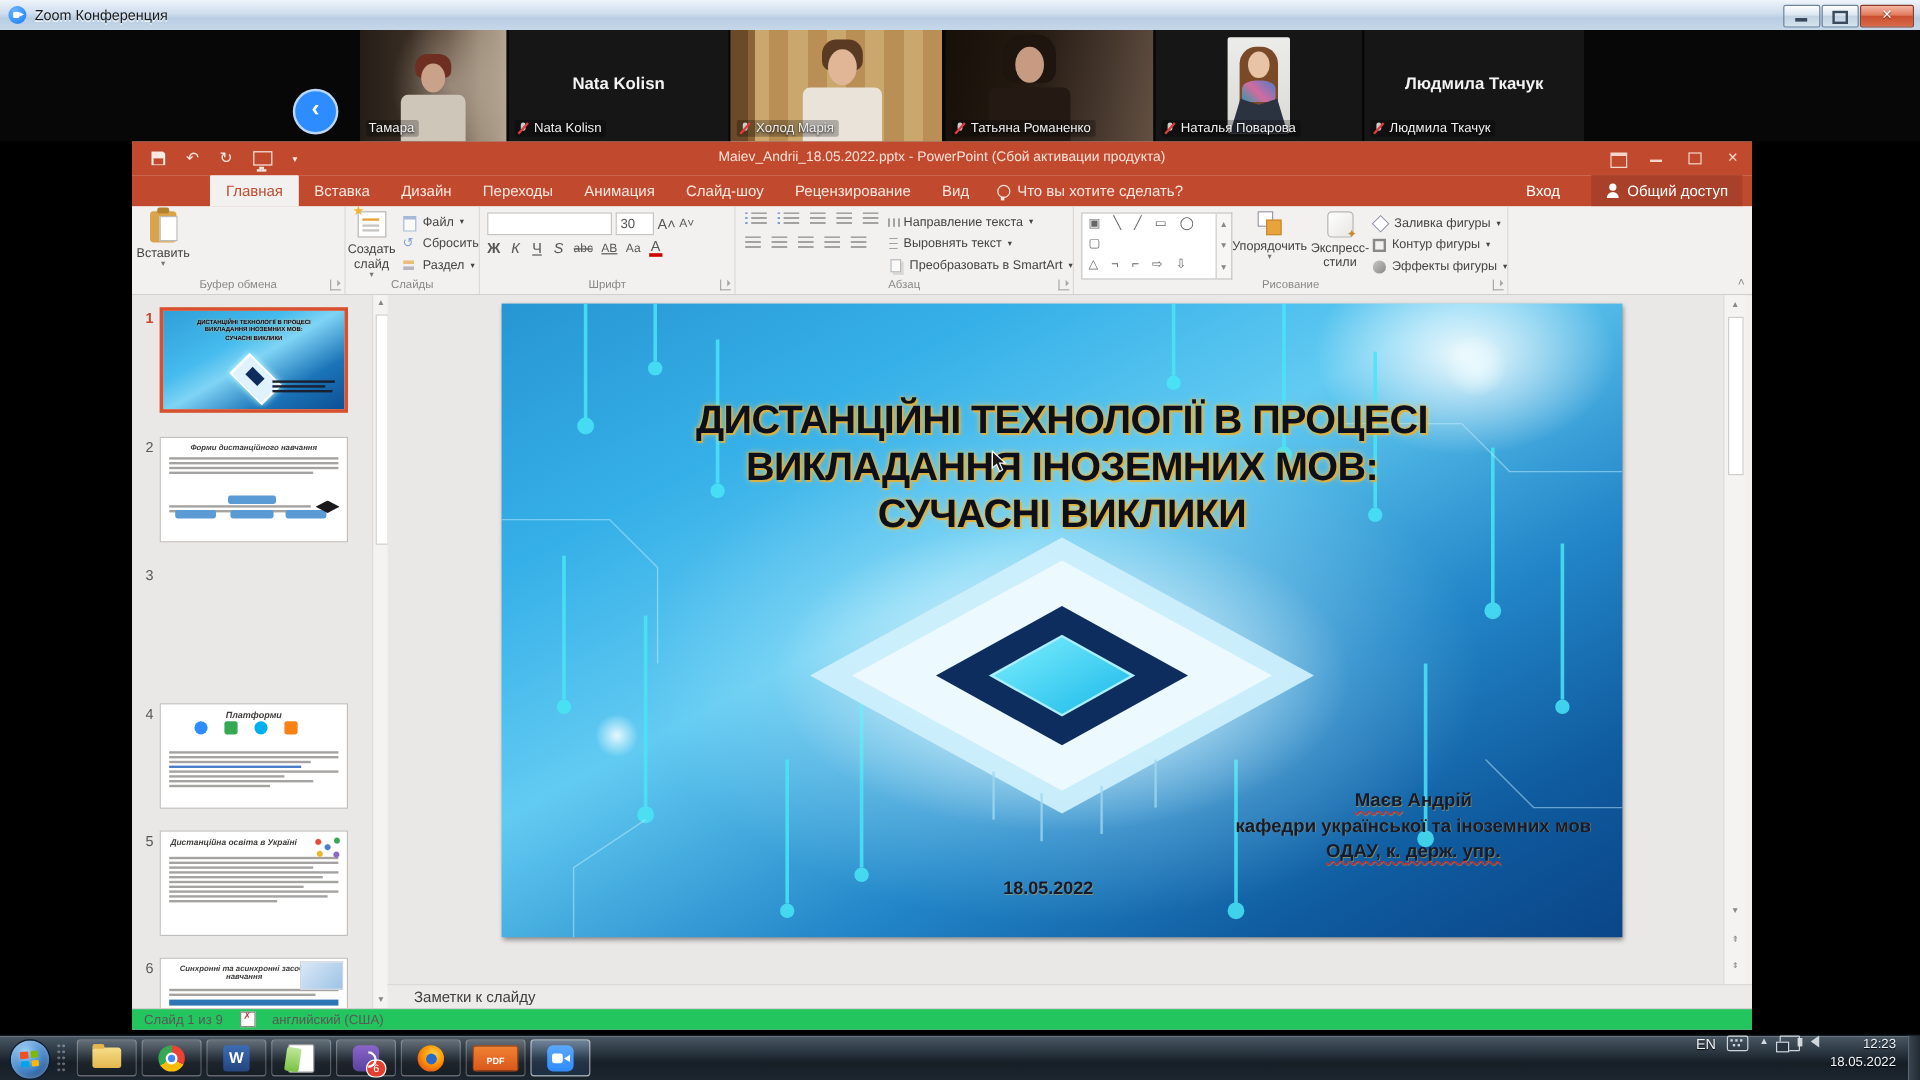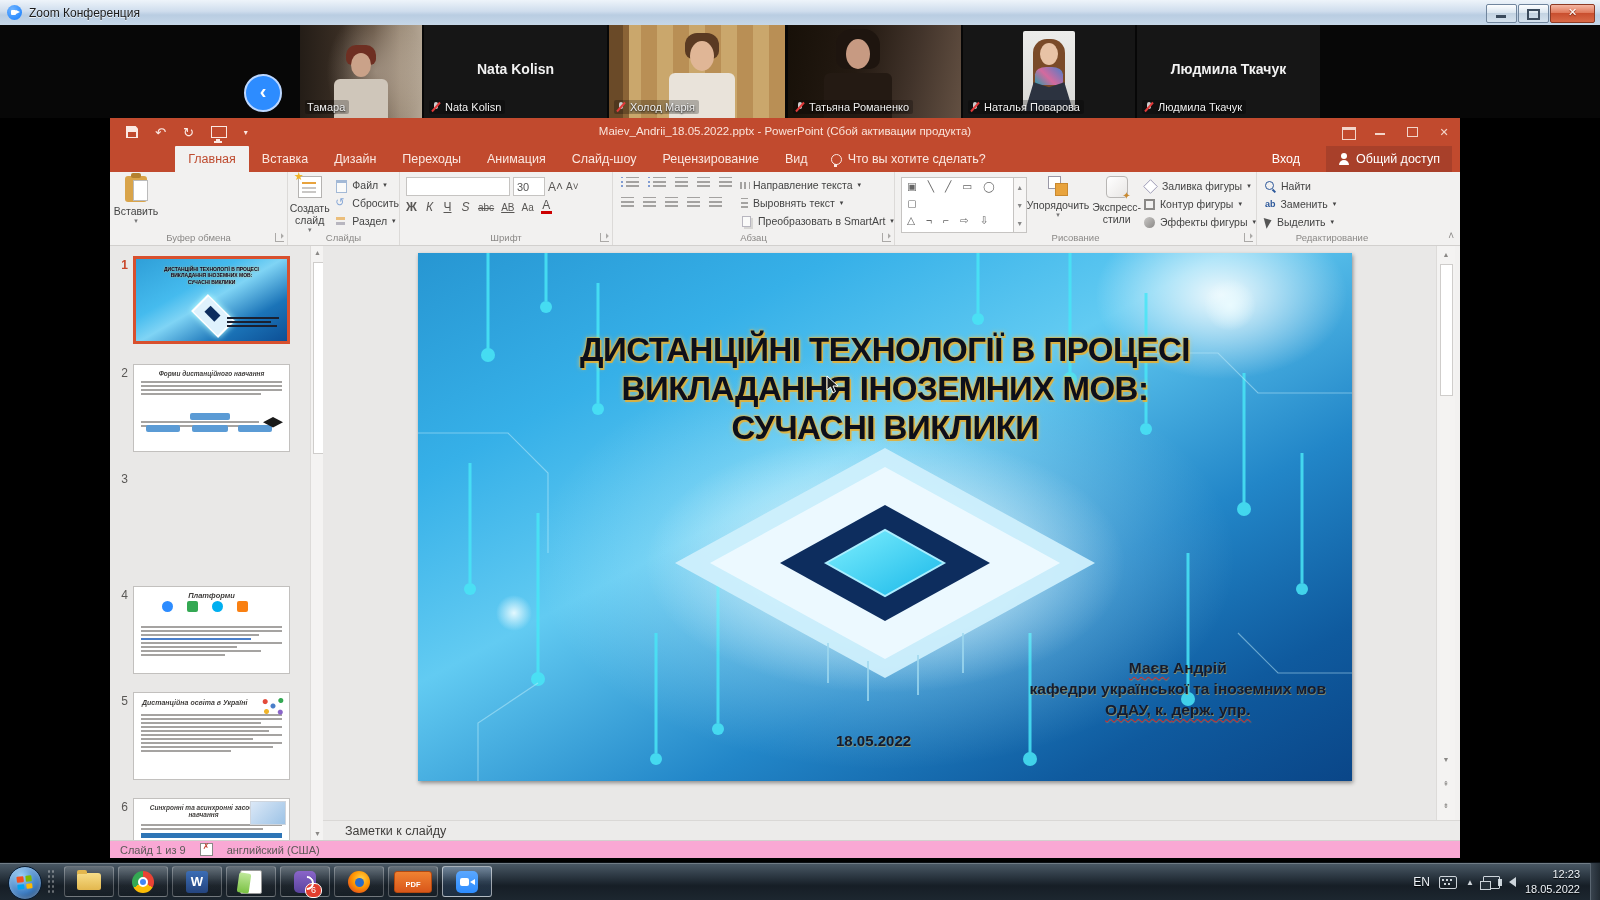--- a/index.html
+++ b/index.html
@@ -166,21 +166,21 @@
     color:#0d0f1a;line-height:1.18;letter-spacing:-.5px;
     text-shadow:1.5px 1.5px 0 rgba(225,175,55,.9),-1px -1px 0 rgba(225,175,55,.55),0 0 5px rgba(250,205,90,.85);}
   .slide-author{position:absolute;right:26px;bottom:60px;text-align:center;font-size:15.5px;font-weight:600;
     color:#141b2e;line-height:1.35;text-shadow:.6px .6px 0 rgba(220,170,60,.55);}
   .wavy{text-decoration:underline;text-decoration-style:wavy;text-decoration-color:#e02020;text-decoration-thickness:1px;text-underline-offset:2.5px;}
   .slide-date{position:absolute;left:418px;bottom:32px;font-size:15px;font-weight:600;color:#141b2e;text-shadow:.6px .6px 0 rgba(220,170,60,.5);}
 
   
   .notesbar{left:213px;top:702px;width:1137px;height:20px;background:#ECEBEA;border-top:1px solid #DAD8D6;box-sizing:border-box;}
   .notesbar span{display:inline-block;margin:3px 0 0 22px;font-size:12.5px;color:#3f3d3b;}
-  .statusbar{left:0;top:722px;width:1350px;height:18px;background:#f9a8d4;border-top:1px solid #D2D0CE;box-sizing:border-box;
+  .statusbar{left:0;top:722px;width:1350px;height:18px;background:#22c55e;border-top:1px solid #D2D0CE;box-sizing:border-box;
     font-size:11px;color:#5a5856;display:flex;align-items:center;}
   .statusbar .lft{display:flex;align-items:center;gap:14px;padding-left:10px;}
   .spellic{width:11px;height:11px;border:1px solid #8a8886;background:#fff;position:relative;}
   .spellic::after{content:"✗";position:absolute;left:2px;top:-2px;font-size:8px;color:#c03a2a;}
   .statusbar .rgt{position:absolute;right:6px;display:flex;align-items:center;gap:12px;}
   .vic{width:13px;height:11px;border:1px solid #8a8886;position:relative;background:#fff;}
   .vic.active{outline:2px solid #cfcdcb;background:#e2e0de;}
   .vic.norm::after{content:"";position:absolute;left:1px;top:1px;width:4px;height:7px;background:#b5b3b1;}
   .vic.sorter{background:repeating-linear-gradient(90deg,#b5b3b1 0 3px,#fff 3px 5px);}
   .vic.read::after{content:"";position:absolute;left:5.5px;top:0;width:1px;height:9px;background:#b5b3b1;}
@@ -217,21 +217,21 @@
   .i-viber{width:22px;height:22px;border-radius:5px;background:linear-gradient(#8a65c9,#59439e);position:relative;}
   .i-viber::after{content:"";position:absolute;left:6px;top:5px;width:10px;height:10px;border:2.5px solid #fff;border-radius:50%;border-left-color:transparent;border-bottom-color:transparent;transform:rotate(45deg);}
   .badge{position:absolute;right:-6px;bottom:-5px;min-width:13px;height:13px;border-radius:7px;background:#e33e2e;border:1px solid #fff;
     color:#fff;font-size:9px;line-height:13px;text-align:center;padding:0 1px;}
   .i-ff{width:22px;height:22px;border-radius:50%;background:radial-gradient(circle at 60% 35%,#ffd24a,#ff9500 45%,#e3551c 80%);position:relative;}
   .i-ff::after{content:"";position:absolute;left:7px;top:7px;width:9px;height:9px;border-radius:50%;background:#2a6bc9;}
   .i-pdf{width:38px;height:22px;border-radius:3px;background:linear-gradient(#f08232,#d9571a);color:#fff;font-weight:bold;font-size:7.5px;text-align:center;line-height:25px;border:1px solid #b5490f;box-sizing:border-box;}
   .i-zoom{width:22px;height:22px;border-radius:5px;background:linear-gradient(#5aa7ff,#2d8cff);position:relative;}
   .i-zoom::before{content:"";position:absolute;left:4px;top:7px;width:9px;height:8px;background:#fff;border-radius:2px;}
   .i-zoom::after{content:"";position:absolute;right:3px;top:8px;border-right:5px solid #fff;border-top:3px solid transparent;border-bottom:3px solid transparent;}
-  .tray{position:absolute;right:12px;top:0;height:38px;display:flex;align-items:center;gap:9px;color:#eef3f8;}
+  .tray{position:absolute;right:12px;top:0;height:38px;display:flex;align-items:flex-start;gap:9px;color:#eef3f8;}
   .tray .txt{font-size:12px;text-shadow:0 1px 1px #000;}
   .kbic{width:16px;height:11px;border:1px solid #dfe6ec;border-radius:2px;position:relative;opacity:.9;}
   .kbic::after{content:"";position:absolute;left:2px;top:2px;width:2px;height:2px;background:#dfe6ec;box-shadow:4px 0 0 #dfe6ec,8px 0 0 #dfe6ec,2px 4px 0 #dfe6ec,6px 4px 0 #dfe6ec;}
   .trayarr{font-size:8px;opacity:.85;}
   .monic{width:15px;height:11px;border:1.5px solid #dfe6ec;border-radius:1px;position:relative;opacity:.9;}
   .monic::after{content:"";position:absolute;left:-4px;bottom:-2px;width:9px;height:7px;border:1.5px solid #dfe6ec;background:#27323c;}
   .spkic{width:0;height:0;border-top:5px solid transparent;border-bottom:5px solid transparent;border-right:7px solid #dfe6ec;position:relative;opacity:.9;}
   .spkic::before{content:"";position:absolute;left:-11px;top:-3.5px;width:4px;height:7px;background:#dfe6ec;}
   .clock{font-size:11px;text-align:right;line-height:1.35;text-shadow:0 1px 1px #000;}
   .showdesk{position:absolute;right:0;top:0;width:9px;height:38px;background:linear-gradient(90deg,#38434e,#222b33);border-left:1px solid #5a6671;}
@@ -492,39 +492,20 @@
                 <span class="sheff"></span>
                 <span>Эффекты фигуры</span>
                 <span style="font-size:7px;">▾</span>
               </div>
           </div>
         </div>
         <div class="glabel">Рисование</div>
         <div class="launch"></div>
       </div>
 
-      <div class="rgroup" style="width:150px;border-right:none;">
-        <div style="padding-top:5px;">
-          <div class="ptxtbtn" style="padding-left:8px;">
-              <span class="findic"></span>
-              <span>Найти</span>
-            </div>
-          <div class="ptxtbtn" style="padding-left:8px;">
-              <span class="replic">ab</span>
-              <span>Заменить</span>
-              <span style="font-size:7px;">▾</span>
-            </div>
-          <div class="ptxtbtn" style="padding-left:8px;">
-              <span class="selic"></span>
-              <span>Выделить</span>
-              <span style="font-size:7px;">▾</span>
-            </div>
-        </div>
-        <div class="glabel">Редактирование</div>
-      </div>
       <div class="collapse">˄</div>
     </div>
 
     <div class="abs thumbpanel">
       <span class="thumbnum sel" style="left:2px;top:12px;">1</span>
       <div class="thumb sel mini-blue" style="top:10px;">
         <div class="mini-title">
           <div>ДИСТАНЦІЙНІ ТЕХНОЛОГІЇ В ПРОЦЕСІ</div>
           <div>ВИКЛАДАННЯ ІНОЗЕМНИХ МОВ:</div>
           <div>СУЧАСНІ ВИКЛИКИ</div>

